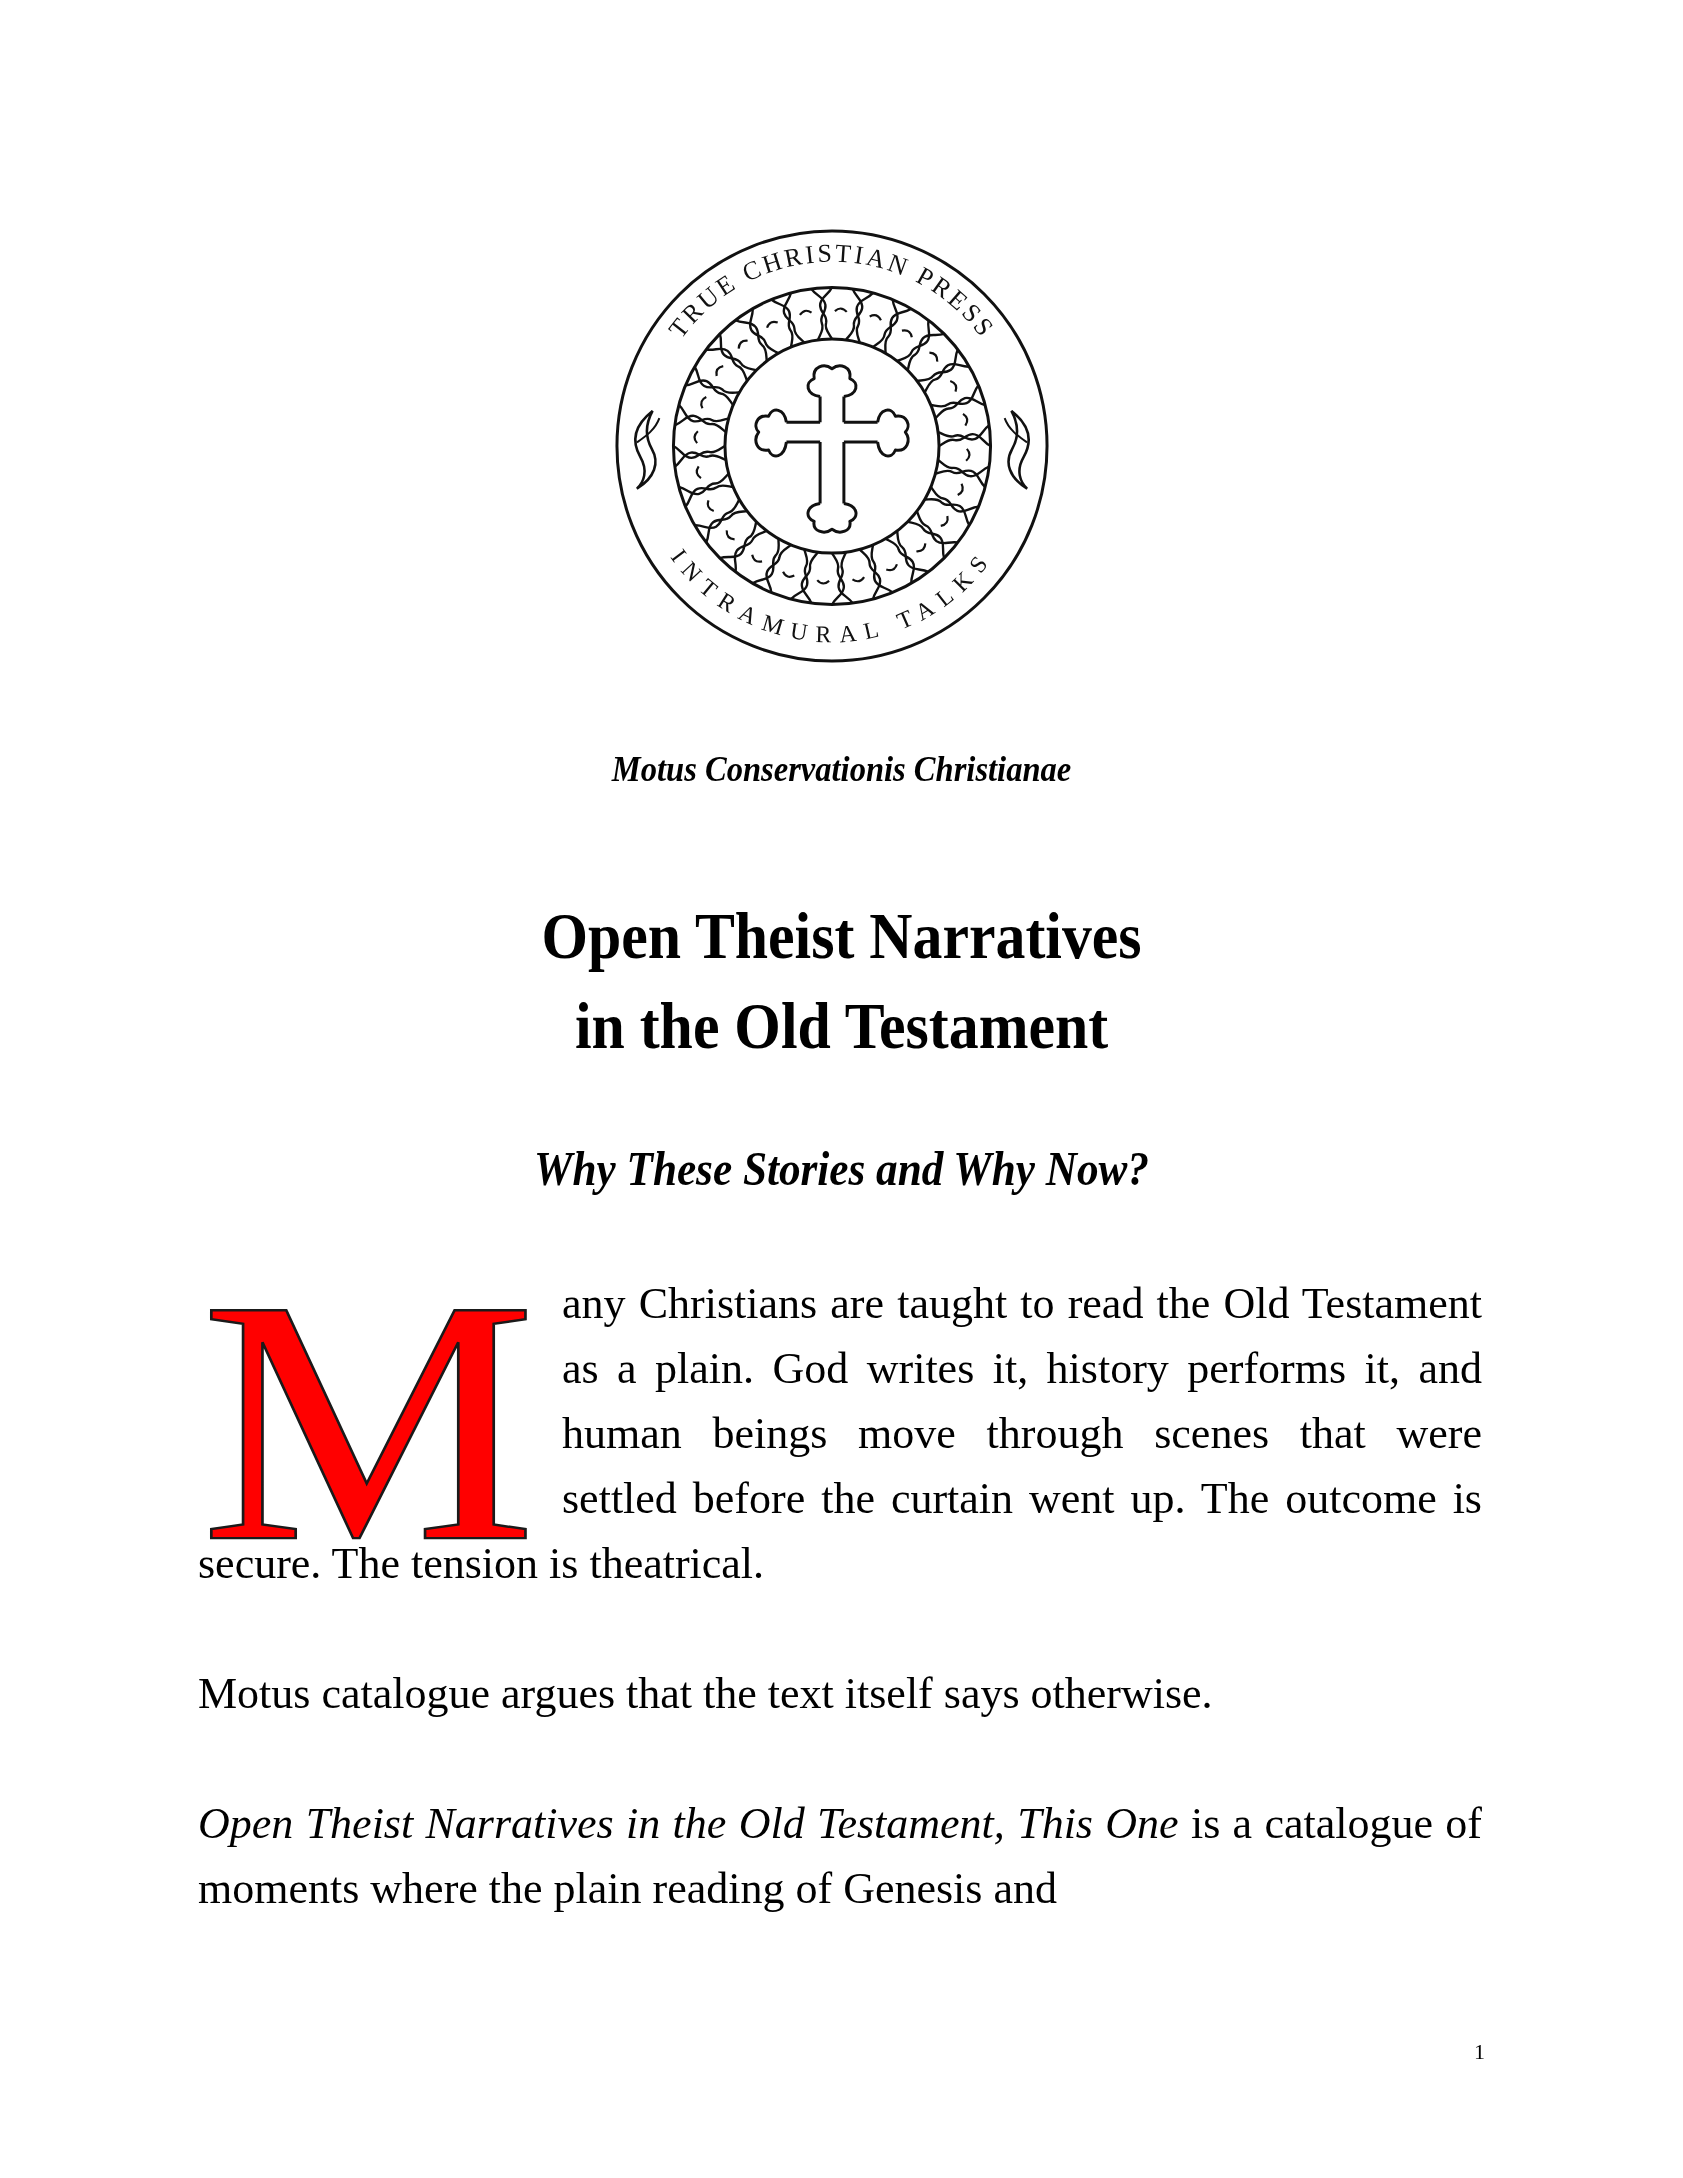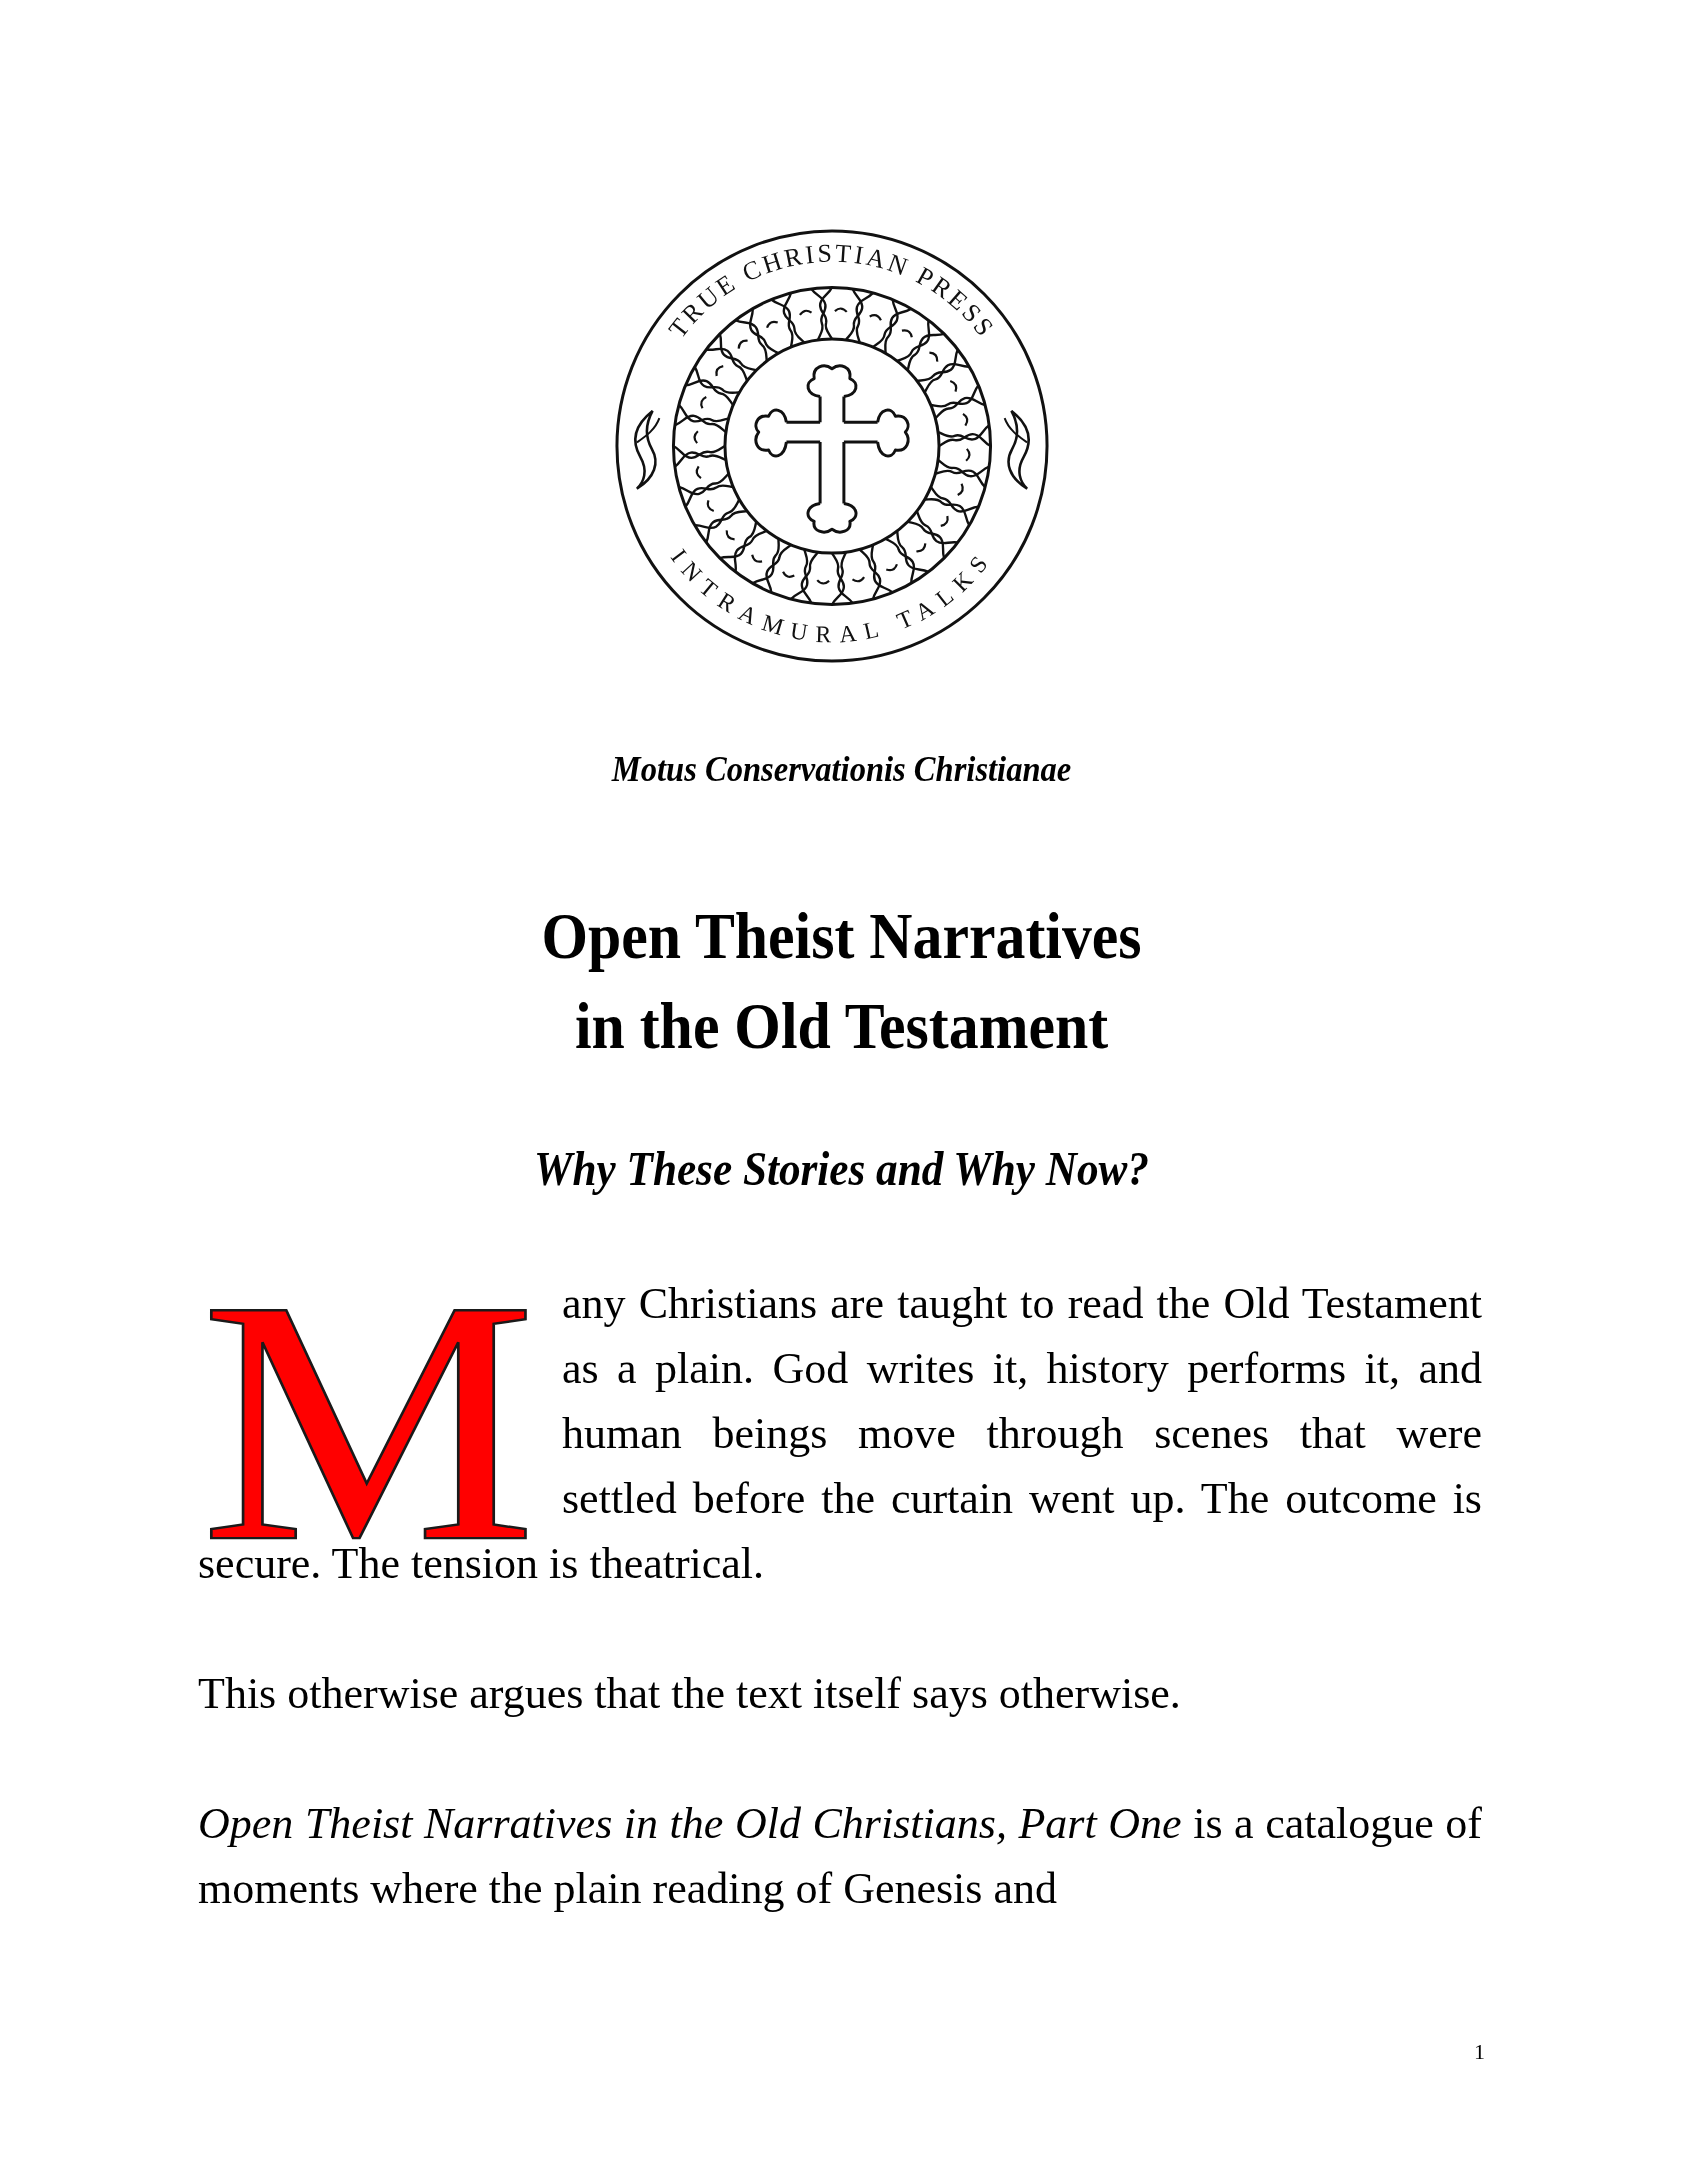--- a/index.html
+++ b/index.html
@@ -136,19 +136,19 @@
   <h2 class="subtitle" style="margin:0;">Why These Stories and Why Now?</h2>
 
   <div class="body">
     <p>
       <span class="dropcap">
         <svg width="341" height="259" viewBox="0 0 344 262" xmlns="http://www.w3.org/2000/svg">
           <text x="172" y="252" text-anchor="middle" font-family="Liberation Serif, serif" font-size="352" fill="#ff0000" stroke="#1a1a1a" stroke-width="2.5" textLength="340" lengthAdjust="spacingAndGlyphs">M</text>
         </svg>
       </span><span>any Christians are taught to read the Old Testament as a plain. God writes it, history performs it, and human beings move through scenes that were settled before the curtain went up. The outcome is secure. The tension is theatrical.</span>
     </p>
-    <p>This otherwise argues that the text itself says otherwise.</p>
-    <p><span class="ital">Open Theist Narratives in the Old Christians, Part One</span><span> is a catalogue of moments where the plain reading of Genesis and</span></p>
+    <p>Motus catalogue argues that the text itself says otherwise.</p>
+    <p><span class="ital">Open Theist Narratives in the Old Testament, This One</span><span> is a catalogue of moments where the plain reading of Genesis and</span></p>
   </div>
 
   <div class="page-number">1</div>
 </div>
 
 
 </body></html>

